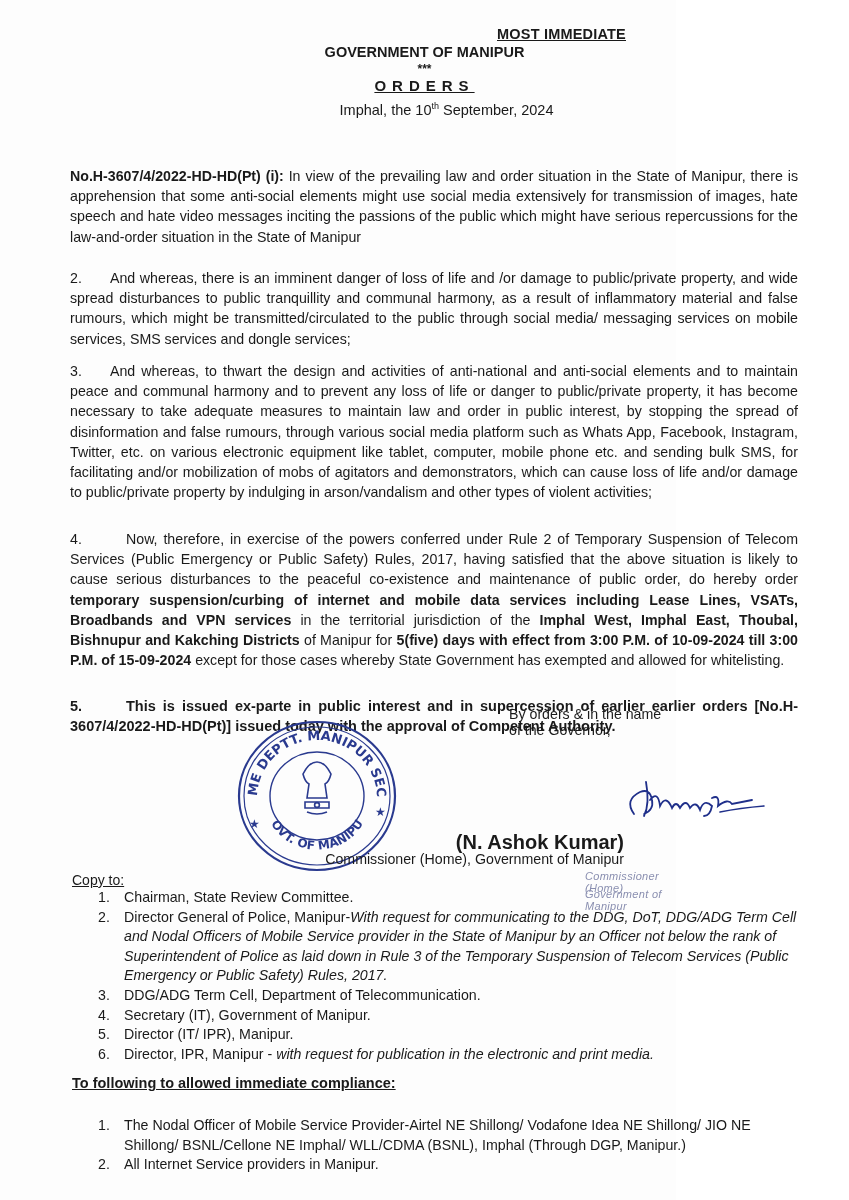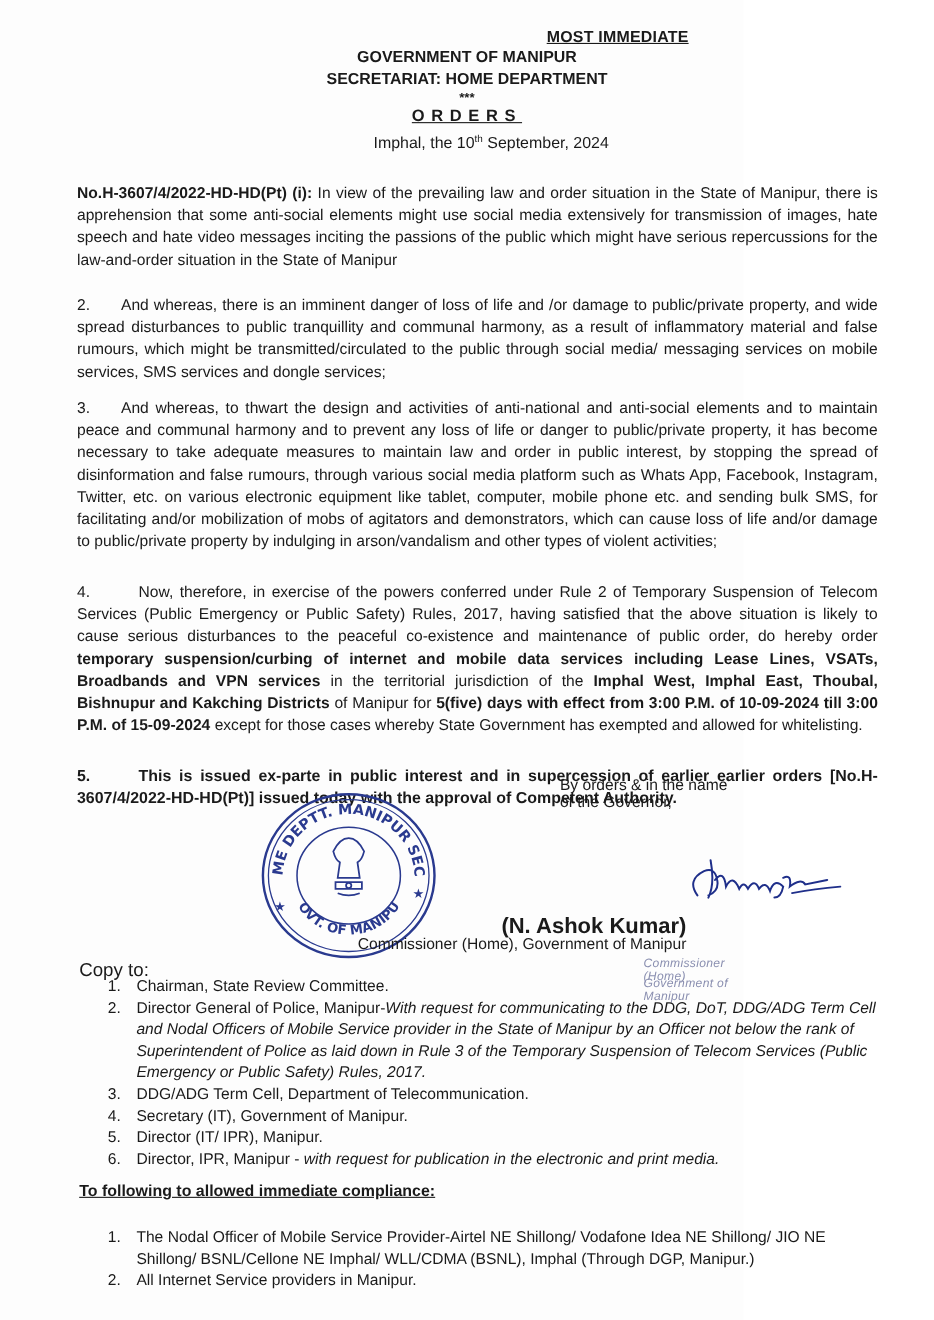--- a/index.html
+++ b/index.html
@@ -16,39 +16,38 @@
   .dateline sup { font-size: 9px; }
   .para { left: 70px; width: 728px; font-size: 14.2px; line-height: 20.2px; text-align: justify; margin-top: 16px; }
   .para b { font-weight: bold; }
   .pnum { display: inline-block; width: 40px; }
   .pnum-wide { display: inline-block; width: 56px; }
   .para5 { font-weight: bold; font-size: 14.5px; line-height: 20px; }
   .by-orders { left: 509px; top: 706px; font-size: 14.2px; }
   .sig-name { right: 52px; top: 831px; font-weight: bold; font-size: 20px; }
   .sig-title { right: 52px; top: 851px; font-size: 14.2px; }
   .stamp-text { left: 585px; font-size: 11px; color: #8a8fb0; font-style: italic; letter-spacing: 0.3px; }
-  .copy-to { left: 72px; top: 872px; font-size: 17px; }
+  .copy-to { left: 72px; top: 872px; font-size: 14px; text-decoration: underline; }
   .list { left: 98px; width: 700px; font-size: 14.2px; line-height: 19.6px; margin: 0; padding: 0; list-style: none; }
   .list li { position: relative; padding-left: 26px; }
   .list li .num { position: absolute; left: 0; top: 0; }
   .list i { font-style: italic; }
   .compliance { left: 72px; top: 1075px; font-weight: bold; font-size: 14.5px; text-decoration: underline; }
   .seal { left: 233px; top: 716px; width: 168px; height: 158px; }
   .signature { left: 620px; top: 770px; width: 150px; height: 58px; }
 </style>
 </head>
 <body>
 
 <div class="page">
 
   <div class="abs most-immediate">MOST IMMEDIATE</div>
 
   <div class="abs header" style="top:42px;">
     <div class="h-line">GOVERNMENT OF MANIPUR</div>
-    <div class="h-line">SECRETARIAT: HOME DEPARTMENT</div>
     <div class="stars">***</div>
     <div class="orders">ORDERS</div>
     <div class="dateline"><span>Imphal, the 10</span><sup>th</sup><span> September, 2024</span></div>
   </div>
 
   <div class="abs para" style="top:150px;"><b>No.H-3607/4/2022-HD-HD(Pt) (i):</b><span> In view of the prevailing law and order situation in the State of Manipur, there is apprehension that some anti-social elements might use social media extensively for transmission of images, hate speech and hate video messages inciting the passions of the public which might have serious repercussions for the law-and-order situation in the State of Manipur</span></div>
 
   <div class="abs para" style="top:252px;"><span class="pnum">2.</span><span>And whereas, there is an imminent danger of loss of life and /or damage to public/private property, and wide spread disturbances to public tranquillity and communal harmony, as a result of inflammatory material and false rumours, which might be transmitted/circulated to the public through social media/ messaging services on mobile services, SMS services and dongle services;</span></div>
 
   <div class="abs para" style="top:345px;"><span class="pnum">3.</span><span>And whereas, to thwart the design and activities of anti-national and anti-social elements and to maintain peace and communal harmony and to prevent any loss of life or danger to public/private property, it has become necessary to take adequate measures to maintain law and order in public interest, by stopping the spread of disinformation and false rumours, through various social media platform such as Whats App, Facebook, Instagram, Twitter, etc. on various electronic equipment like tablet, computer, mobile phone etc. and sending bulk SMS, for facilitating and/or mobilization of mobs of agitators and demonstrators, which can cause loss of life and/or damage  to public/private property by indulging in arson/vandalism and other types of violent activities;</span></div>

